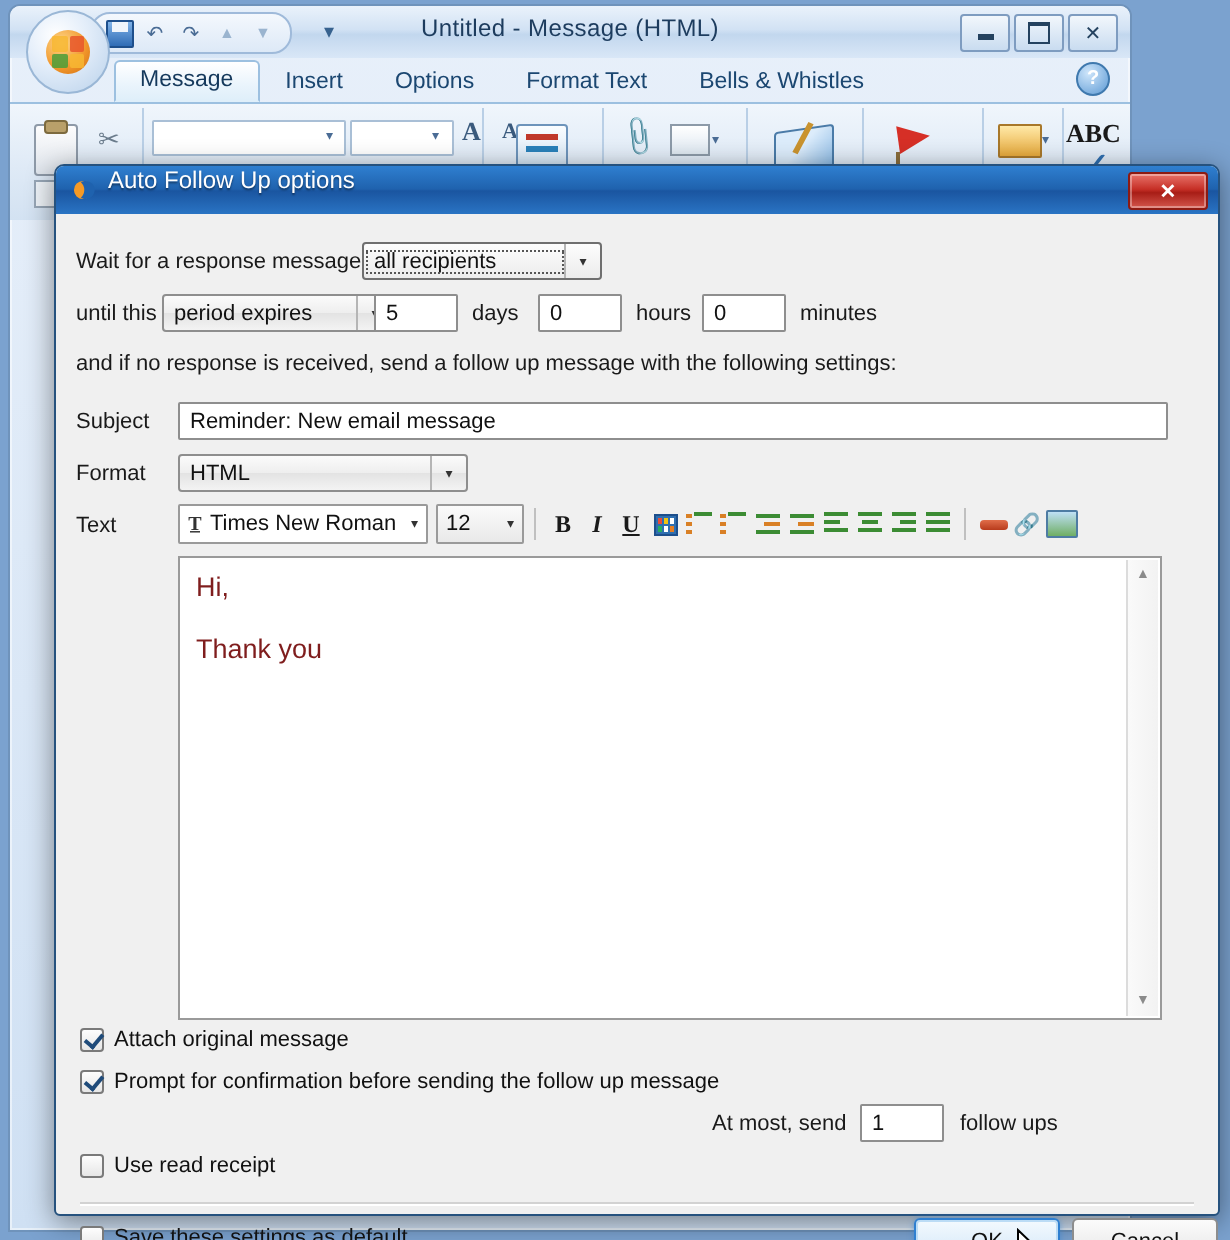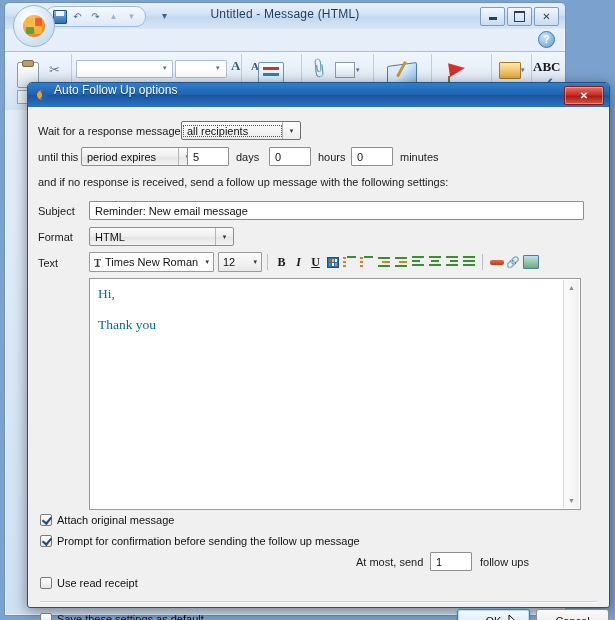--- a/index.html
+++ b/index.html
@@ -173,21 +173,21 @@
   .imgicon{width:14px;height:12px;background:linear-gradient(180deg,#bfe0f5 0%,#6fae64 100%);
      border:1px solid #4e7ca3;border-radius:1px;}
 
   
   .editor{
     position:absolute;left:86px;top:255px;width:490px;height:230px;
     background:#fff;border:1px solid #9a9a9a;
   }
   .editor-text{
     position:absolute;left:8px;top:6px;right:20px;
-    font-family:Liberation Serif, serif;font-size:13.5px;color:#0369a1;line-height:1.35;
+    font-family:Liberation Sans, sans-serif;font-size:13.5px;color:#7f1d1d;line-height:1.35;
   }
   .editor-text p{margin:0 0 13px 0;}
   .vscroll{
     position:absolute;right:1px;top:1px;bottom:1px;width:15px;
     background:linear-gradient(90deg,#fafafa,#f2f2f2);border-left:1px solid #dcdcdc;
   }
   .vscroll .arrow{position:absolute;left:0;right:0;height:15px;display:flex;align-items:center;justify-content:center;
     font-size:7px;color:#8a8a8a;}
   .vscroll .arrow.up{top:0;}
   .vscroll .arrow.dn{bottom:0;}
@@ -253,20 +253,27 @@
 
     <div class="office-orb">
       <div class="orb-inner">
           <i></i>
           <i></i>
           <i></i>
           <i></i>
         </div>
     </div>
 
+    <div class="ribbon-tabs">
+      <div class="rtab active">Message</div>
+      <div class="rtab">Insert</div>
+      <div class="rtab">Options</div>
+      <div class="rtab">Format Text</div>
+      <div class="rtab">Bells &amp; Whistles</div>
+    </div>
     <div class="help-orb">?</div>
 
     <div class="ribbon-body">
 
       <div class="rgroup" style="left:0;width:66px">
         <div class="clipboard" style="left:12px;top:8px"></div>
         <div style="position:absolute;left:44px;top:8px;font-size:13px;color:#6b7c8c">✂</div>
         <div style="position:absolute;left:12px;top:36px;width:14px;height:12px;background:#eef3f8;border:1px solid #97a6b6"></div>
       </div>
 

